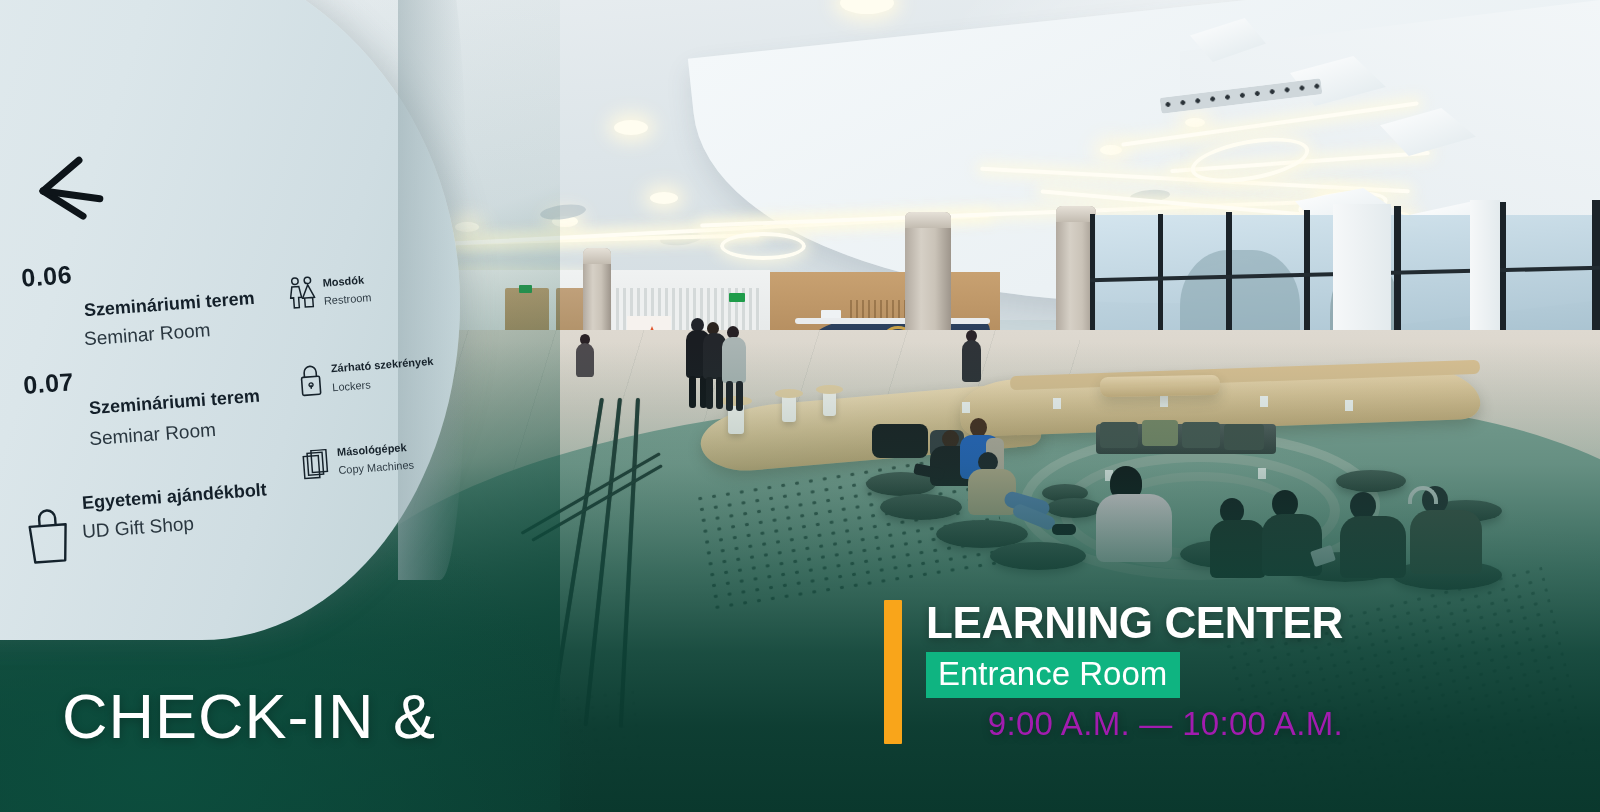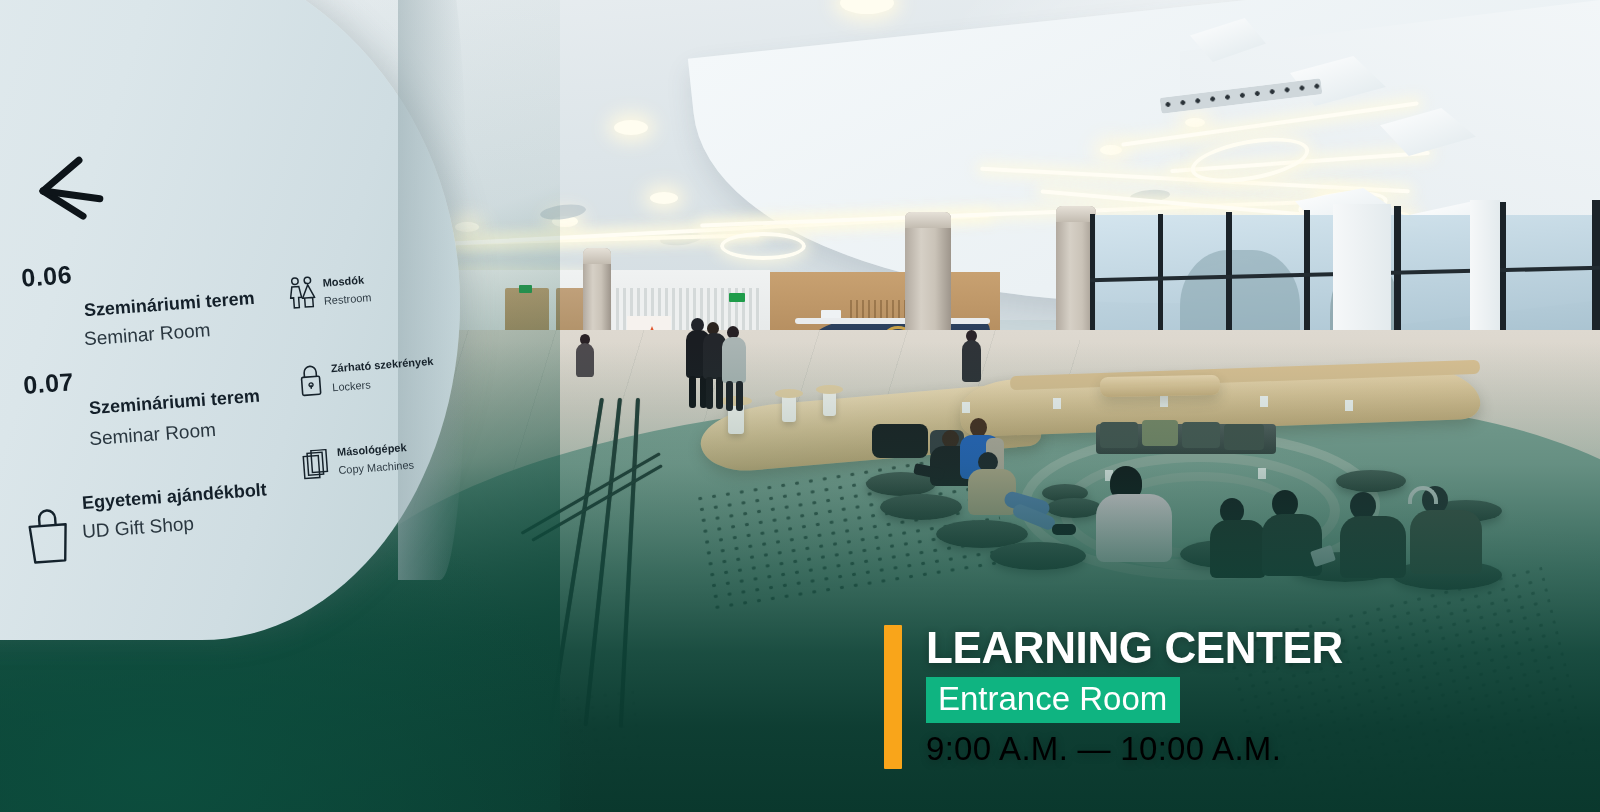--- a/index.html
+++ b/index.html
@@ -229,36 +229,37 @@
     font-size:63px; font-weight:normal; color:#ffffff; letter-spacing:1px;
     line-height:1.04; text-shadow:0 2px 10px rgba(0,0,0,.3);
   }
   .h-line2{
     font-size:77px; font-weight:bold; color:#f9a51a; letter-spacing:.5px;
     line-height:1.06; text-shadow:0 3px 12px rgba(0,0,0,.32);
   }
 
   
   .info{
-    position:absolute; left:884px; bottom:43px; z-index:40;
+    position:absolute; left:884px; bottom:68px; z-index:40;
     display:flex; align-items:stretch; gap:24px;
   }
   .info-bar{ width:18px; background:#f9a51a; border-radius:1px; }
   .info-text{ display:flex; flex-direction:column; gap:6px; }
   .venue{
     font-size:44px; font-weight:bold; color:#ffffff; letter-spacing:-0.4px;
     line-height:1.05; text-shadow:0 2px 9px rgba(0,0,0,.3);
   }
   .room-badge{
     align-self:flex-start; background:#0fb481; color:#ffffff;
     font-size:33px; padding:3px 13px 6px 12px; line-height:1.14;
   }
   .time{
-    font-size:33px; color:#000000; letter-spacing:.3px; line-height:1.2;
+    font-size:33px; color:#a21caf; letter-spacing:.3px; line-height:1.2;
     text-shadow:0 2px 8px rgba(0,0,0,.3);
+    text-align:right;
   }
 </style>
 </head>
 <body>
 
 <div class="banner">
 
   <div class="photo">
 
     <div class="ceiling"></div>
@@ -533,20 +534,21 @@
         <rect x="2" y="6" width="15" height="22" stroke="#16222b" stroke-width="1.5" fill="none"></rect>
         <rect x="6" y="3" width="15" height="22" stroke="#16222b" stroke-width="1.5" fill="none"></rect>
         <rect x="10" y="0.5" width="15" height="22" stroke="#16222b" stroke-width="1.5" fill="none"></rect>
       </svg>
     </div>
     <div class="amen-hu" style="left:314px;top:320px;">Másológépek</div>
     <div class="amen-en" style="left:314px;top:338px;">Copy Machines</div>
   </div>
 
   <div class="headline">
+    <div class="h-line1">CHECK-IN &amp;</div>
   </div>
 
   <div class="info">
     <div class="info-bar"></div>
     <div class="info-text">
       <div class="venue">LEARNING CENTER</div>
       <div class="room-badge">Entrance Room</div>
       <div class="time">9:00 A.M. — 10:00 A.M.</div>
     </div>
   </div>

